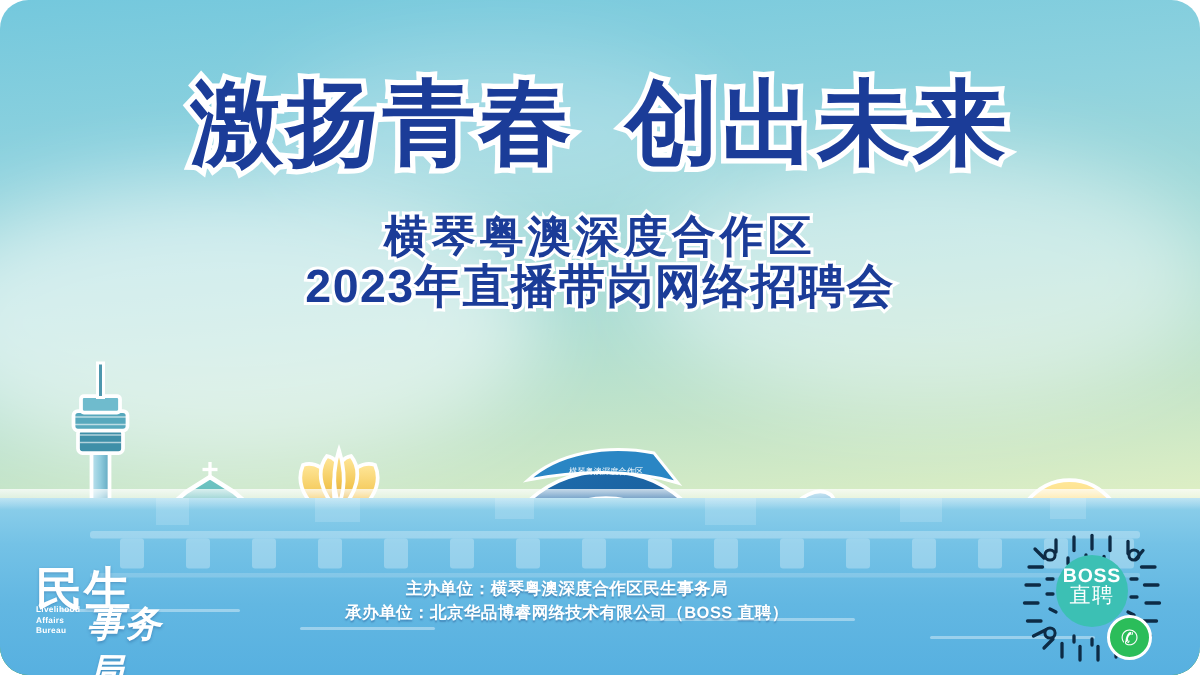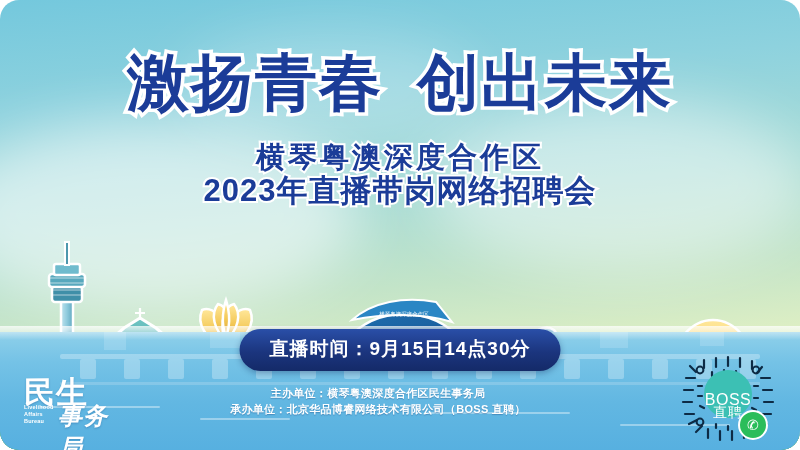--- a/index.html
+++ b/index.html
@@ -58,21 +58,21 @@
   #bz2{position:absolute;left:40px;top:28px;font-size:24px;font-weight:bold;
        font-family:"Liberation Serif","DejaVu Serif",serif;font-style:italic;
        letter-spacing:1px;text-shadow:0 1px 2px rgba(20,60,120,.3);}
   #ben{position:absolute;left:6px;top:32px;font-size:5.5px;line-height:7px;
        font-weight:bold;letter-spacing:.2px;}
 
   
   #qr{position:absolute;left:678px;top:352px;width:100px;height:92px;}
   #qrCore{position:absolute;left:26px;top:18px;width:48px;height:48px;border-radius:50%;
           background:#3cc0b4;color:#fff;text-align:center;}
-  #qrB{font-size:16px;font-weight:normal;letter-spacing:.5px;margin-top:24px;line-height:11px;}
+  #qrB{font-size:13px;font-weight:bold;letter-spacing:.5px;margin-top:8px;line-height:11px;}
   #qrZ{font-size:14px;font-weight:normal;line-height:15px;letter-spacing:1px;}
   #qrWx{position:absolute;left:60px;top:58px;width:26px;height:26px;border-radius:50%;
         background:#2bbd5a;border:2px solid #fff;color:#fff;font-size:14px;
         text-align:center;line-height:26px;}
 </style>
 </head>
 <body>
 
 <div id="poster">
 
@@ -286,21 +286,20 @@
     <div class="ripple" style="left:620px;top:92px;width:110px;"></div>
   </div>
 
   <div id="headline">
     <span>激扬青春</span><span class="sp"></span><span>创出未来</span>
   </div>
 
   <div id="sub1">横琴粤澳深度合作区</div>
   <div id="sub2">2023年直播带岗网络招聘会</div>
 
-  <div id="pill">直播时间：9月15日14点30分</div>
 
   <div id="credits">
     <div>主办单位：横琴粤澳深度合作区民生事务局</div>
     <div>承办单位：北京华品博睿网络技术有限公司（BOSS 直聘）</div>
   </div>
 
   <div id="bureau">
     <div id="bz1">民生</div>
     <div id="bz2">事务局</div>
     <div id="ben">

